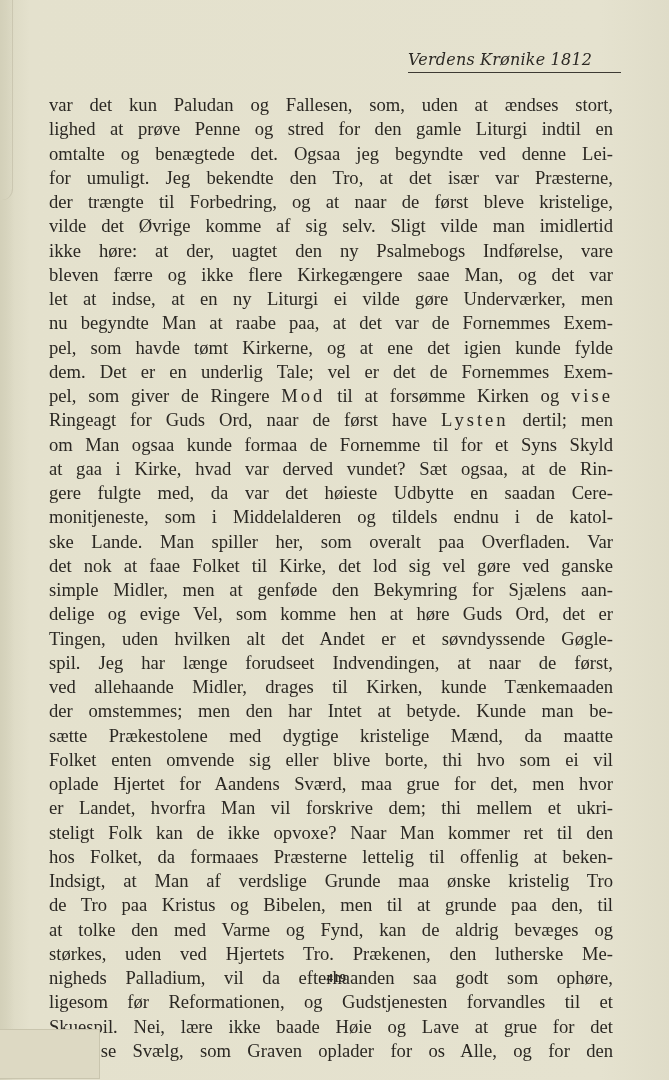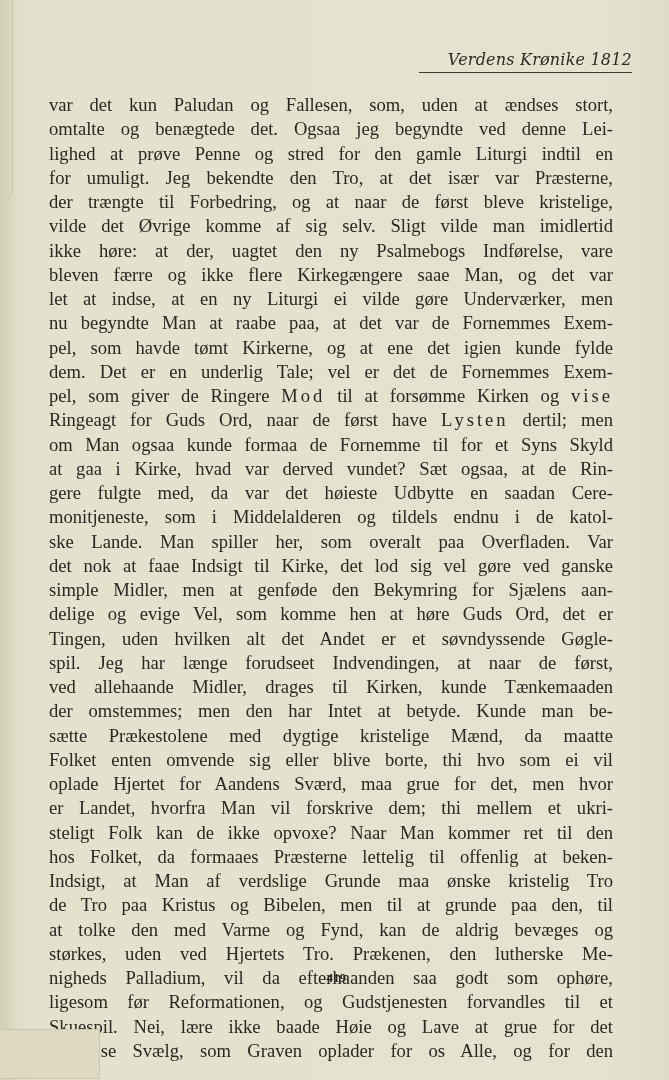--- a/index.html
+++ b/index.html
@@ -14,22 +14,22 @@
   .page-edge {
     position: absolute; left: 0; top: 0; width: 14px; height: 1080px;
     background: linear-gradient(90deg, #d3d0b9, rgba(227,224,204,0));
   }
   .crease {
     position: absolute; left: 2px; top: 0; width: 10px; height: 200px;
     border-right: 1px solid rgba(150,145,120,0.25);
     border-radius: 0 0 40px 0;
   }
   .running-header {
-    position: absolute; left: 419px; top: 50px; width: 213px;
-    text-align: right;
+    position: absolute; left: 408px; top: 50px; width: 213px;
+    text-align: left;
     font-family: "DejaVu Serif", serif;
     font-style: italic;
     font-size: 16px;
     letter-spacing: 0.2px;
     color: #2c2924;
     padding-bottom: 3px;
     border-bottom: 1.5px solid #3d3a33;
   }
   .body-text {
     position: absolute; left: 49px; top: 93px; width: 564px;
@@ -65,39 +65,39 @@
 </head>
 <body>
 
 <div class="page-edge"></div>
 <div class="crease"></div>
 
 <div class="running-header">Verdens Krønike 1812</div>
 
 <div class="body-text">
   <span class="line">var det kun Paludan og Fallesen, som, uden at ændses stort,</span>
+  <span class="line">lighed at prøve Penne og stred for den gamle Liturgi indtil en</span>
   <span class="line">omtalte og benægtede det.  Ogsaa jeg begyndte ved denne Lei-</span>
-  <span class="line">lighed at prøve Penne og stred for den gamle Liturgi indtil en</span>
   <span class="line">for umuligt.  Jeg bekendte den Tro, at det især var Præsterne,</span>
   <span class="line">der trængte til Forbedring, og at naar de først bleve kristelige,</span>
   <span class="line">vilde det Øvrige komme af sig selv.  Sligt vilde man imidlertid</span>
   <span class="line">ikke høre:  at der, uagtet den ny Psalmebogs Indførelse, vare</span>
   <span class="line">bleven færre og ikke flere Kirkegængere saae Man, og det var</span>
   <span class="line">let at indse, at en ny Liturgi ei vilde gøre Underværker, men</span>
   <span class="line">nu begyndte Man at raabe paa, at det var de Fornemmes Exem-</span>
   <span class="line">pel, som havde tømt Kirkerne, og at ene det igien kunde fylde</span>
   <span class="line">dem.  Det er en underlig Tale; vel er det de Fornemmes Exem-</span>
   <span class="line"><span>pel, som giver de Ringere </span><span class="spaced">Mod</span><span> til at forsømme Kirken og </span><span class="spaced">vise</span></span>
   <span class="line"><span>Ringeagt for Guds Ord, naar de først have </span><span class="spaced">Lysten</span><span> dertil; men</span></span>
   <span class="line">om Man ogsaa kunde formaa de Fornemme til for et Syns Skyld</span>
   <span class="line">at gaa i Kirke, hvad var derved vundet?  Sæt ogsaa, at de Rin-</span>
   <span class="line">gere fulgte med, da var det høieste Udbytte en saadan Cere-</span>
   <span class="line">monitjeneste, som i Middelalderen og tildels endnu i de katol-</span>
   <span class="line">ske Lande.  Man spiller her, som overalt paa Overfladen.  Var</span>
-  <span class="line">det nok at faae Indsigt til Kirke, det lod sig vel gøre ved ganske</span>
+  <span class="line">det nok at faae Folket til Kirke, det lod sig vel gøre ved ganske</span>
   <span class="line">simple Midler, men at genføde den Bekymring for Sjælens aan-</span>
   <span class="line">delige og evige Vel, som komme hen at høre Guds Ord, det er</span>
   <span class="line">Tingen, uden hvilken alt det Andet er et søvndyssende Gøgle-</span>
   <span class="line">spil.  Jeg har længe forudseet Indvendingen, at naar de først,</span>
   <span class="line">ved allehaande Midler, drages til Kirken, kunde Tænkemaaden</span>
   <span class="line">der omstemmes; men den har Intet at betyde.  Kunde man be-</span>
   <span class="line">sætte Prækestolene med dygtige kristelige Mænd, da maatte</span>
   <span class="line">Folket enten omvende sig eller blive borte, thi hvo som ei vil</span>
   <span class="line">oplade Hjertet for Aandens Sværd, maa grue for det, men hvor</span>
   <span class="line">er Landet, hvorfra Man vil forskrive dem; thi mellem et ukri-</span>

